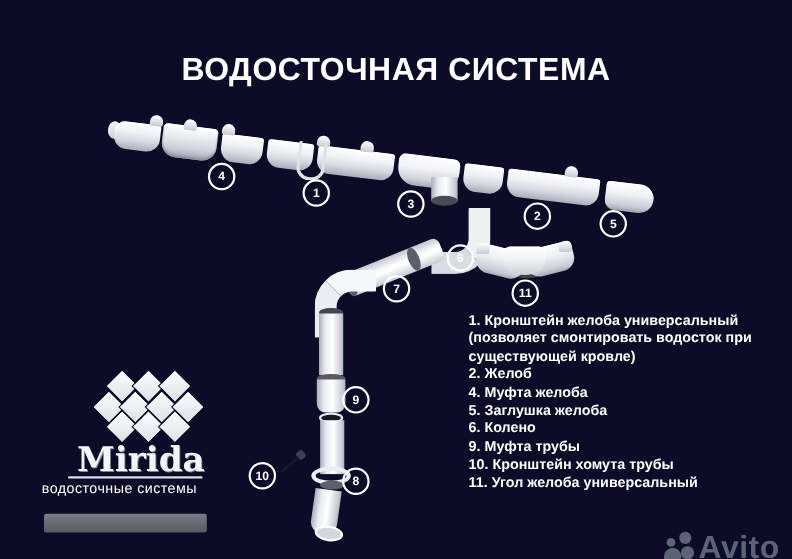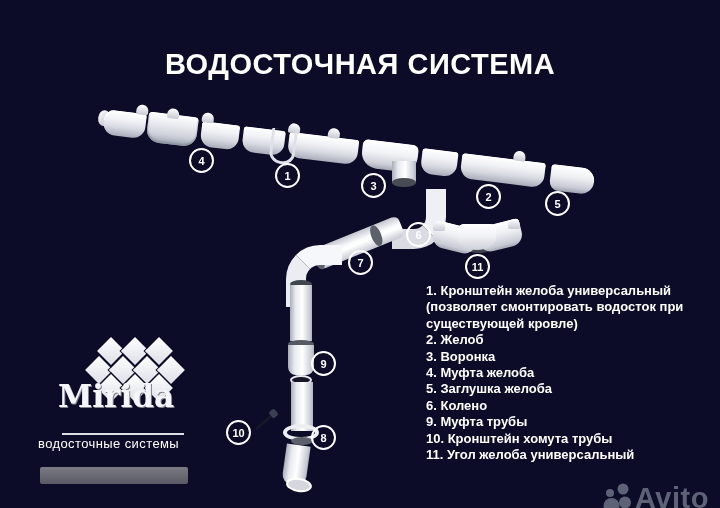--- a/index.html
+++ b/index.html
@@ -54,21 +54,21 @@
 
   
   .legend{position:absolute;left:426px;top:264px;width:288px;color:#ffffff;
           font-size:13px;line-height:16.4px;font-weight:600;}
   .legend-item{margin:0;}
   .legend-item:last-child{font-weight:700;}
 
   
   .diamond{position:absolute;width:20px;height:20px;transform:rotate(45deg);
            background:linear-gradient(135deg,#ffffff,#dcdfe6);border:1px solid #0c0c28;}
-  .brand-name{position:absolute;left:58px;top:359px;width:140px;
+  .brand-name{position:absolute;left:58px;top:381px;width:140px;text-align:center;
               font-family:"DejaVu Serif","Liberation Serif",serif;font-weight:700;font-size:31px;
               color:#f4f5f8;text-shadow:1px 1px 0 #7d8violet;}
   .brand-underline{position:absolute;left:62px;top:414px;width:122px;height:2px;background:#dfe1e8;}
   .brand-tagline{position:absolute;left:38px;top:417px;width:164px;text-align:left;
               color:#ffffff;font-size:13px;letter-spacing:.4px;font-weight:500;}
   .gray-strip{position:absolute;left:40px;top:448px;width:148px;height:17px;border-radius:2px;
               background:linear-gradient(180deg,#7b7b85,#595963);}
 
   
   .watermark{position:absolute;left:602px;top:462px;display:flex;align-items:center;gap:3px;}
@@ -148,21 +148,20 @@
   <div class="marker" style="left:406px;top:203px;">6</div>
   <div class="marker" style="left:348px;top:231px;">7</div>
   <div class="marker" style="left:311px;top:406px;">8</div>
   <div class="marker" style="left:311px;top:332px;">9</div>
   <div class="marker" style="left:226px;top:401px;">10</div>
   <div class="marker" style="left:465px;top:235px;">11</div>
 
   <div class="legend">
     <div class="legend-item">1. Кронштейн желоба универсальный (позволяет смонтировать водосток при существующей кровле)</div>
     <div class="legend-item">2. Желоб</div>
-    <div class="legend-item">3. Воронка</div>
     <div class="legend-item">4. Муфта желоба</div>
     <div class="legend-item">5. Заглушка желоба</div>
     <div class="legend-item">6. Колено</div>
     <div class="legend-item">9. Муфта трубы</div>
     <div class="legend-item">10. Кронштейн хомута трубы</div>
     <div class="legend-item">11. Угол желоба универсальный</div>
   </div>
 
   <div>
     <div class="diamond" style="left:100px;top:321px;"></div>

